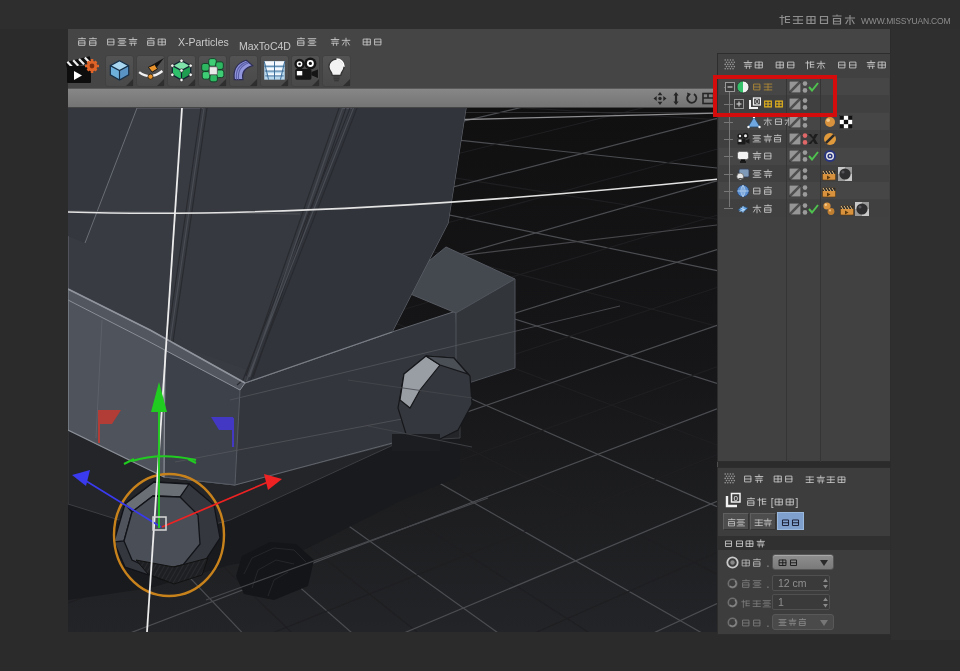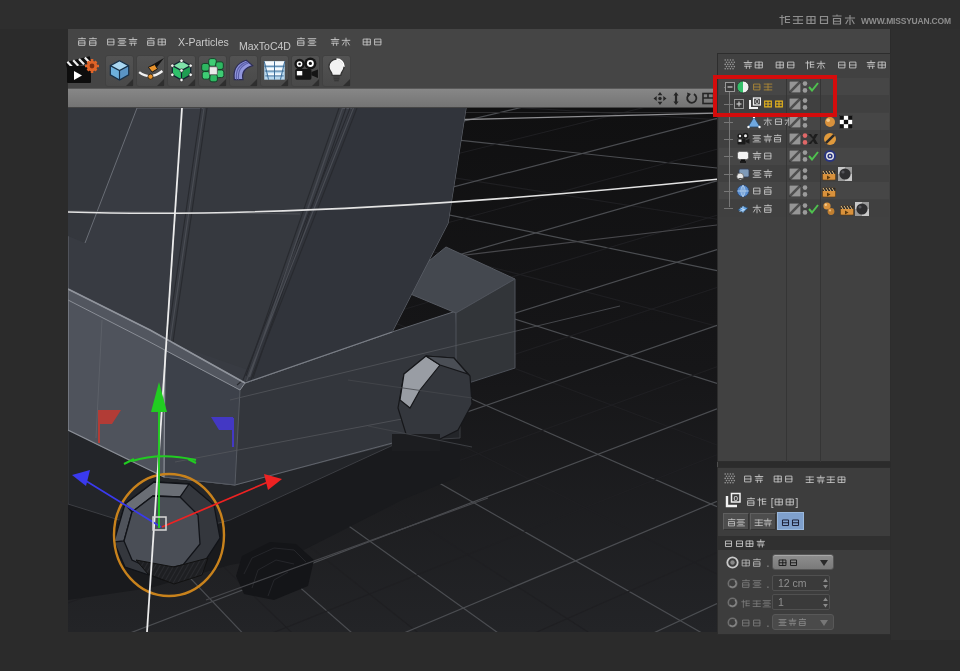--- a/index.html
+++ b/index.html
@@ -12,21 +12,21 @@
       </svg><svg width="12" height="12" viewBox="0 0 12 12" style="vertical-align:0px;margin-right:1px">
         <path d="M1.5 2.5H10.5M1.5 6H10.5M1.5 9.5H10.5M6 2.5V9.5" stroke="currentColor" stroke-width="1.15" fill="none" stroke-linecap="square"></path>
       </svg><svg width="12" height="12" viewBox="0 0 12 12" style="vertical-align:0px;margin-right:1px">
         <path d="M2 2.5H10V9.5H2ZM6 2.5V9.5M2 6H10" stroke="currentColor" stroke-width="1.15" fill="none" stroke-linecap="square"></path>
       </svg><svg width="12" height="12" viewBox="0 0 12 12" style="vertical-align:0px;margin-right:1px">
         <path d="M2.5 2.5H9.5V9.5H2.5ZM2.5 6H9.5" stroke="currentColor" stroke-width="1.15" fill="none" stroke-linecap="square"></path>
       </svg><svg width="12" height="12" viewBox="0 0 12 12" style="vertical-align:0px;margin-right:1px">
         <path d="M2 2H10M6 1V2M2.5 4.5H9.5V10H2.5ZM2.5 7.2H9.5" stroke="currentColor" stroke-width="1.15" fill="none" stroke-linecap="square"></path>
       </svg><svg width="12" height="12" viewBox="0 0 12 12" style="vertical-align:0px;margin-right:1px">
         <path d="M6 1.5V10.5M1.5 4H10.5M4 6L2 9.5M8 6L10 9.5" stroke="currentColor" stroke-width="1.15" fill="none" stroke-linecap="square"></path>
-      </svg></span><span style="font-size:8.5px;font-weight:bold;letter-spacing:-0.2px;color:#8d8d8d;vertical-align:middle;margin-left:4px">WWW.MISSYUAN.COM</span></div>
+      </svg></span><span style="font-size:8.5px;font-weight:normal;letter-spacing:-0.2px;color:#8d8d8d;vertical-align:middle;margin-left:4px">WWW.MISSYUAN.COM</span></div>
 <div class="abs" style="left:68px;top:29px;width:822px;height:61px;background:#454545"></div>
 <div class="abs" style="left:77px;top:36px;height:14px;color:#c9c9c9;font-size:10.5px;white-space:nowrap"><svg width="10" height="10" viewBox="0 0 12 12" style="vertical-align:-1px;margin-right:1px">
       <path d="M2 2H10M6 1V2M2.5 4.5H9.5V10H2.5ZM2.5 7.2H9.5" stroke="currentColor" stroke-width="1.05" fill="none" stroke-linecap="square"></path>
     </svg><svg width="10" height="10" viewBox="0 0 12 12" style="vertical-align:-1px;margin-right:1px">
       <path d="M2 2H10M6 1V2M2.5 4.5H9.5V10H2.5ZM2.5 7.2H9.5" stroke="currentColor" stroke-width="1.05" fill="none" stroke-linecap="square"></path>
     </svg></div>
 <div class="abs" style="left:106px;top:36px;height:14px;color:#c9c9c9;font-size:10.5px;white-space:nowrap"><svg width="10" height="10" viewBox="0 0 12 12" style="vertical-align:-1px;margin-right:1px">
       <path d="M2.5 2.5H9.5V9.5H2.5ZM2.5 6H9.5" stroke="currentColor" stroke-width="1.05" fill="none" stroke-linecap="square"></path>
     </svg><svg width="10" height="10" viewBox="0 0 12 12" style="vertical-align:-1px;margin-right:1px">
       <path d="M1.5 2H10.5M3 4H9M1.5 6H10.5M3.5 8H8.5M1.5 10H10.5" stroke="currentColor" stroke-width="1.05" fill="none" stroke-linecap="square"></path>

